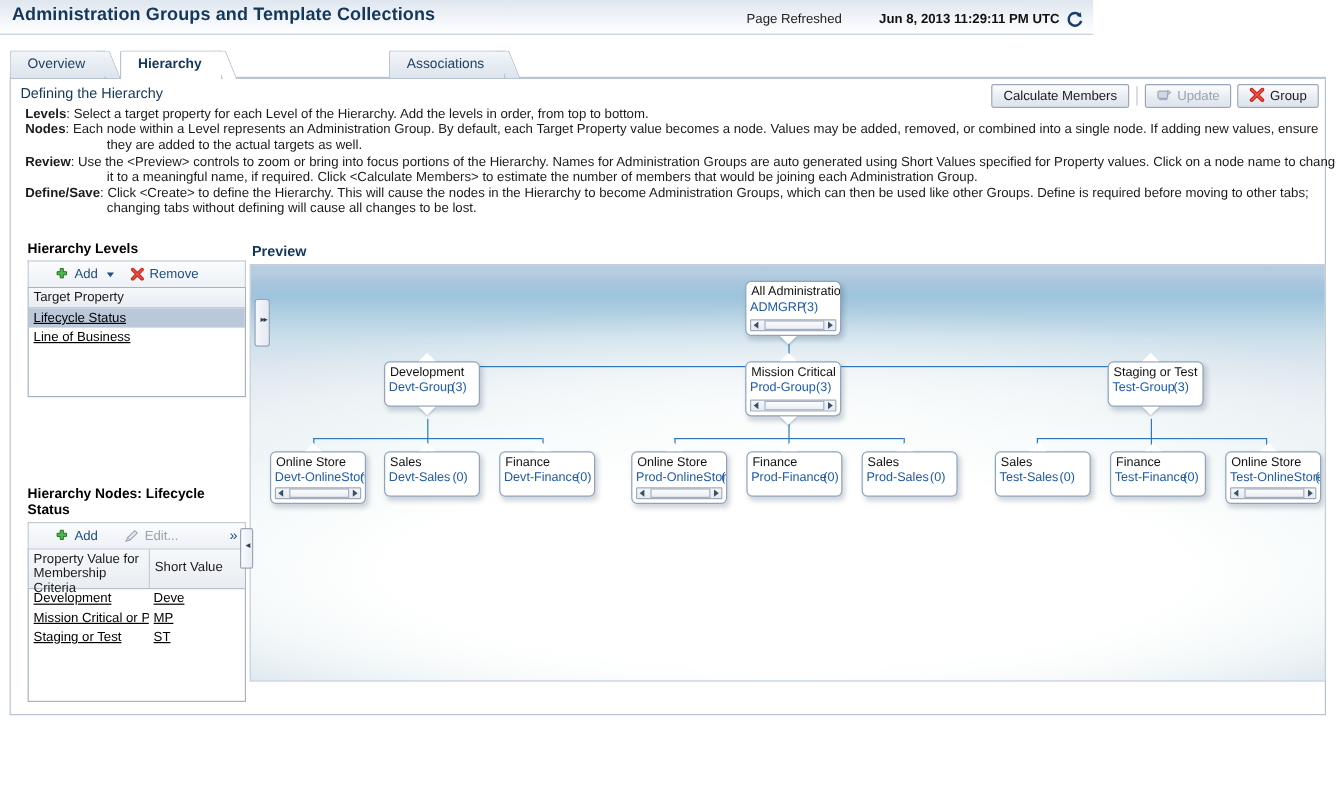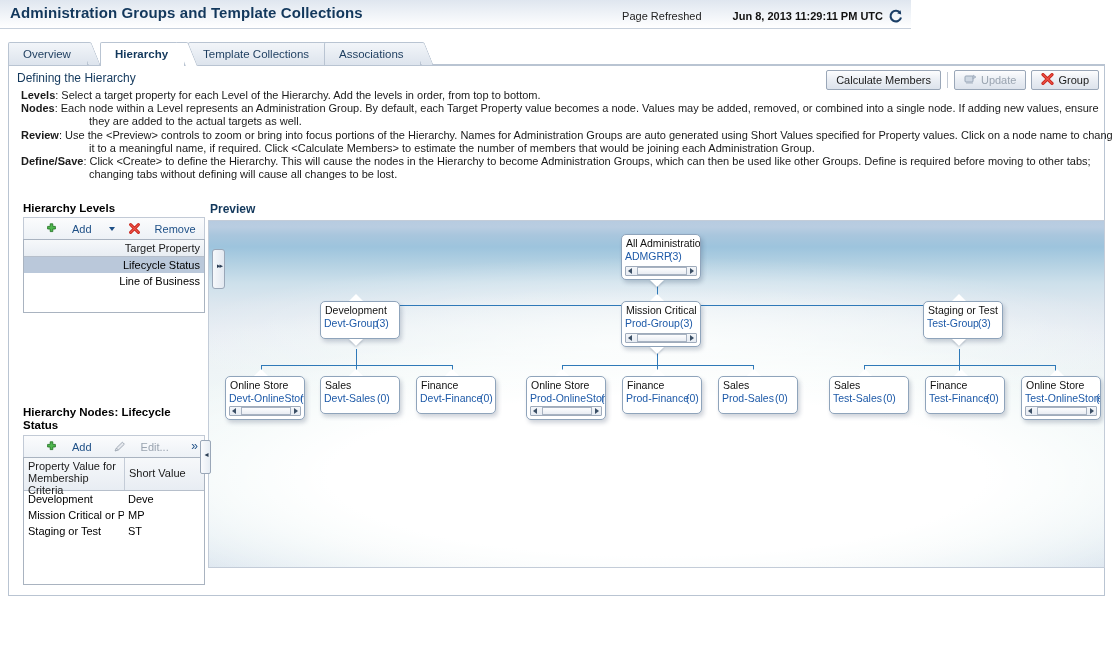--- a/index.html
+++ b/index.html
@@ -133,21 +133,21 @@
   .minibar {
     height: 22px; margin-top: 3px;
     display: flex; align-items: center;
     background: linear-gradient(to bottom, #fbfcfd 0%, #edf1f6 100%);
     border: 1px solid #c2cad6;
     border-bottom: none;
     padding-left: 22px;
     position: relative;
   }
   .mini-item {
-    display: inline-flex; align-items: center; gap: 15px;
+    display: inline-flex; align-items: center; gap: 5px;
     font-size: 11px; color: #1d4f86; cursor: pointer;
     margin-right: 14px;
     justify-content: flex-end;
   }
   .mini-item.disabled { color: #9aa4b0; cursor: default; }
   .mini-item .caret {
     width: 0; height: 0; margin-left: 2px;
     border-left: 3.5px solid transparent;
     border-right: 3.5px solid transparent;
     border-top: 4px solid #1d4f86;
@@ -168,23 +168,23 @@
     display: flex;
     background: linear-gradient(to bottom, #f6f8fa 0%, #e8edf3 100%);
     border-bottom: 1px solid #b6bfcb;
     font-size: 11px; color: #1a1a1a;
   }
   .grid-head .cell { padding: 2px 4px; }
   .grid-head .cell + .cell { border-left: 1px solid #c4ccd7; }
   .grid-body { }
   .grid-row { display: flex; font-size: 11px; height: 16px; align-items: center; }
   .grid-row.sel { background: #bac8da; }
-  .grid-row .cell { padding: 0 4px; overflow: hidden; white-space: nowrap; }
-
-  #levels-grid { height: 74px; text-align: right; }
+  .grid-row .cell { padding: 0 4px; overflow: hidden; white-space: nowrap; text-decoration: underline; }
+
+  #levels-grid { height: 92px; }
   #levels-grid .cell { width: 180px; }
   #nodes-grid { height: 128px; }
   #nodes-grid .c1 { width: 100px; }
   #nodes-grid .c2 { width: 80px; }
   #nodes-grid .grid-head .c1,
   #nodes-grid .grid-head .c2 { height: 32px; display: flex; align-items: flex-start; }
 
   .splitter-updown {
     position: absolute; left: 148px; top: 399px;
     width: 33px; height: 11px;
@@ -334,24 +334,20 @@
   </div>
 
   <div class="tabstrip">
     <div class="tabstrip-base"></div>
     <div class="tab" id="tab0" style="left:8px;">
       <span>Overview</span>
       <span class="tab-slant"></span>
     </div>
     <div class="tab active" id="tab1" style="left:100px;">
       <span>Hierarchy</span>
-      <span class="tab-slant"></span>
-    </div>
-    <div class="tab" id="tab2" style="left:188px;">
-      <span>Template Collections</span>
       <span class="tab-slant"></span>
     </div>
     <div class="tab" id="tab3" style="left:324px;">
       <span>Associations</span>
       <span class="tab-slant"></span>
     </div>
   </div>
 
   <div class="content">
 

